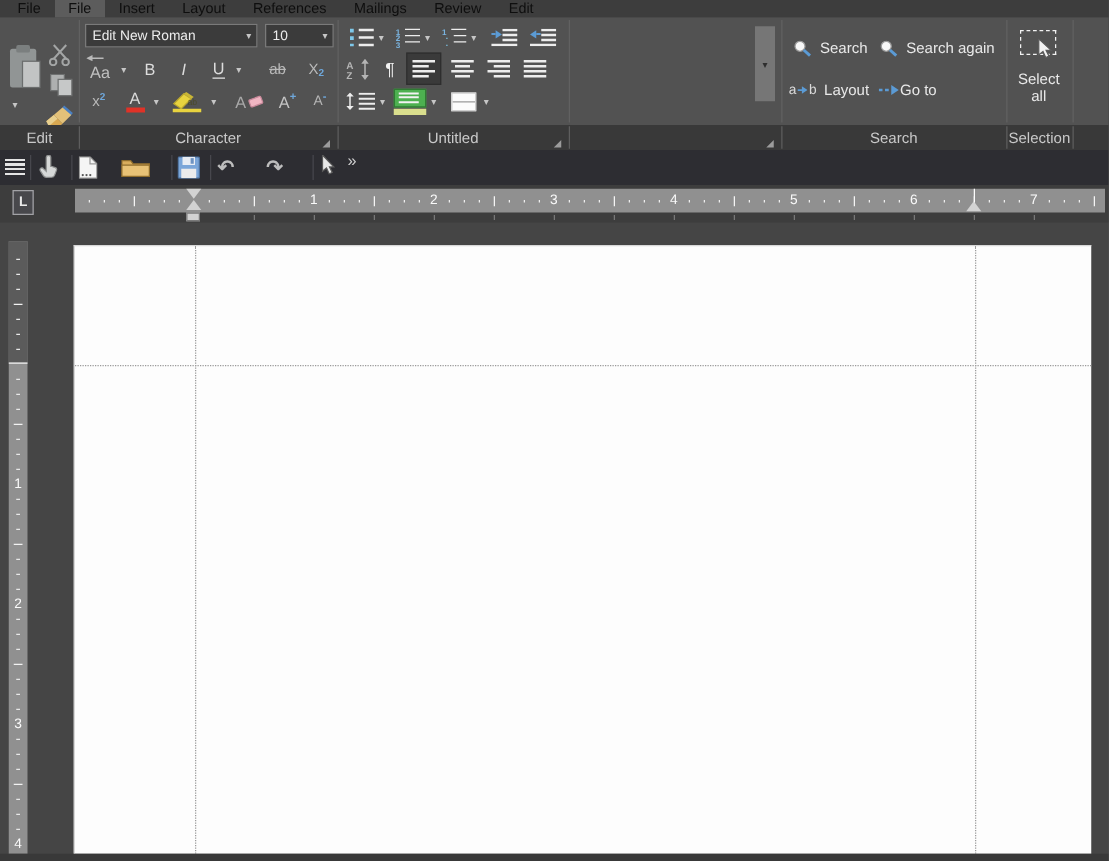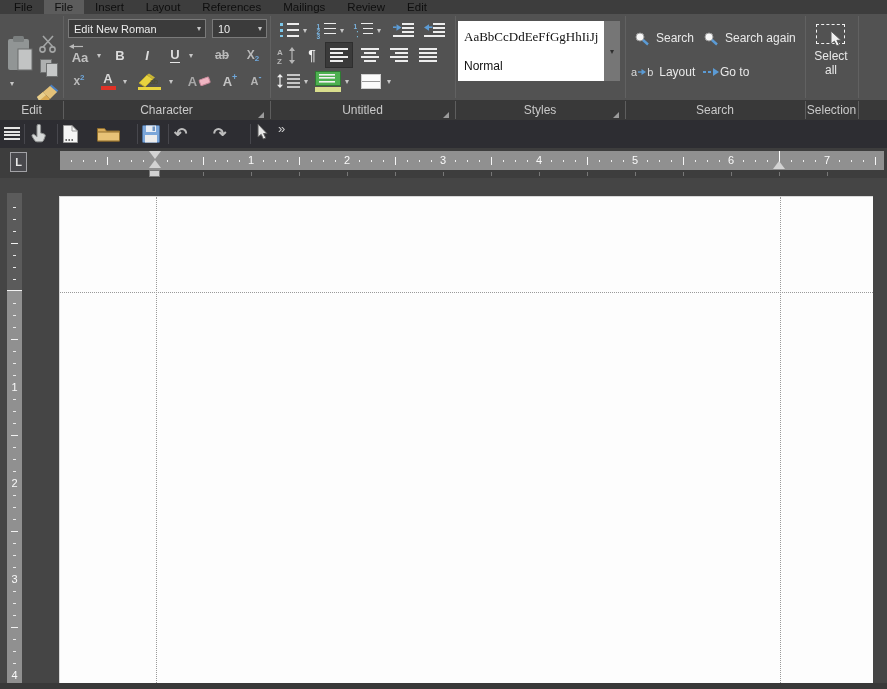--- a/index.html
+++ b/index.html
@@ -36,21 +36,21 @@
        background-position:0 0,0 6px,0 12px,7px 0,7px 6px,7px 12px;}
   .numic{position:relative;width:19px;height:15px;}
   .numic .d{position:absolute;left:0;font-size:6.5px;line-height:5px;font-weight:bold;color:#7ab4e0;}
   .numic .l{position:absolute;left:7px;width:12px;height:1.8px;background:#ededed;}
   .pressed{background:#3a3a3a;border:1px solid #2e2e2e;}
   .shade{width:24px;height:13px;background-color:#4db050;border:1px solid #2f7a33;background-repeat:no-repeat;
          background-image:linear-gradient(#f2f2f2,#f2f2f2),linear-gradient(#f2f2f2,#f2f2f2),linear-gradient(#f2f2f2,#f2f2f2);
          background-size:16px 1.6px,16px 1.6px,16px 1.6px;background-position:3px 2px,3px 5.5px,3px 9px;}
   .bord{width:18px;height:13px;background-color:#fbfbfb;border:1px solid #cfcfcf;background-repeat:no-repeat;
         background-image:linear-gradient(#9a9a9a,#9a9a9a);background-size:18px 1px;background-position:0 6px;}
-  .glyph{font-weight:bold;}
+  .glyph{font-weight:normal;}
   .bluemark{color:#6fa8dc;font-weight:bold;}
   
   .lstrip{position:absolute;left:0;top:100px;width:887px;height:20px;background:#393939;}
   .glabel{position:absolute;top:0;height:20px;line-height:20px;font-size:12px;color:#c9c9c9;text-align:center;}
   .ldiv{position:absolute;top:1px;height:18px;width:1px;background:#5e5e5e;}
   .corner{position:absolute;bottom:2px;width:0;height:0;border-left:6px solid transparent;border-bottom:6px solid #9c9c9c;}
   
   .quickbar{position:absolute;left:0;top:120px;width:887px;height:28px;background:#2d2d32;}
   .qdiv{position:absolute;top:4px;height:20px;width:1px;background:#47474d;}
   .qbtn{position:absolute;display:flex;align-items:center;justify-content:center;}
@@ -315,24 +315,20 @@
     <div class="btn" style="left:314px;top:54px;width:28px;height:26px;flex-direction:column">
       <span class="shade"></span>
       <span style="width:26px;height:5px;background:#d9de8d;margin-top:1px"></span>
     </div>
     <span class="dd" style="left:345px;top:64px">▾</span>
     <div class="btn" style="left:358px;top:56px;width:26px;height:22px">
       <span class="bord"></span>
     </div>
     <span class="dd" style="left:387px;top:64px">▾</span>
 
-    <div style="position:absolute;left:458px;top:7px;width:146px;height:60px;background:#ffffff;overflow:hidden">
-      <div style="position:absolute;left:6px;top:8px;font-family:'Liberation Serif',serif;font-size:13px;color:#111">AaBbCcDdEeFfGgHhIiJj</div>
-      <div style="position:absolute;left:6px;top:38px;font-size:12px;color:#111">Normal</div>
-    </div>
     <div style="position:absolute;left:604px;top:7px;width:16px;height:60px;background:#767676;display:flex;align-items:center;justify-content:center">
       <span style="font-size:8px;color:#2e2e2e">▾</span>
     </div>
 
     <div class="btn" style="left:634px;top:15px;height:18px">
       <span>
         <svg width="16" height="15">
             <circle cx="6" cy="6" r="4" fill="#f7f7f7" stroke="#9a9a9a"></circle>
             <line x1="9" y1="9" x2="14" y2="13.5" stroke="#5b9bd5" stroke-width="2.4"></line>
           </svg>
@@ -371,30 +367,29 @@
 
     <div class="btn" style="left:808px;top:8px;width:46px;height:74px;flex-direction:column;justify-content:flex-start">
       <span style="position:relative;width:30px;height:24px;margin-top:2px">
         <span style="position:absolute;left:0;top:0;width:27px;height:18px;border:1px dashed #f2f2f2"></span>
         <span style="position:absolute;left:14px;top:7px">
           <svg width="13" height="17">
               <path d="M1 0v13l3.4-2.8L6.6 15l2.6-1.1-2.3-4.6H11z" fill="#f2f2f2" stroke="#5a5a5a"></path>
             </svg>
         </span>
       </span>
-      <span style="font-size:12px;color:#e9e9e9;margin-top:1px;line-height:14px">Select</span>
+      <span style="font-size:12px;color:#e9e9e9;margin-top:8px;line-height:14px">Select</span>
       <span style="font-size:12px;color:#e9e9e9;line-height:14px">all</span>
     </div>
   </div>
 
   <div class="lstrip">
     <div class="glabel" style="left:0;width:63px">Edit</div>
     <div class="glabel" style="left:63px;width:207px">Character</div>
     <div class="glabel" style="left:270px;width:185px">Untitled</div>
-    <div class="glabel" style="left:455px;width:170px">Styles</div>
     <div class="glabel" style="left:625px;width:180px">Search</div>
     <div class="glabel" style="left:805px;width:53px">Selection</div>
     <div class="ldiv" style="left:63px"></div>
     <div class="ldiv" style="left:270px"></div>
     <div class="ldiv" style="left:455px"></div>
     <div class="ldiv" style="left:625px"></div>
     <div class="ldiv" style="left:805px"></div>
     <div class="ldiv" style="left:858px"></div>
     <div class="corner" style="left:258px"></div>
     <div class="corner" style="left:443px"></div>

